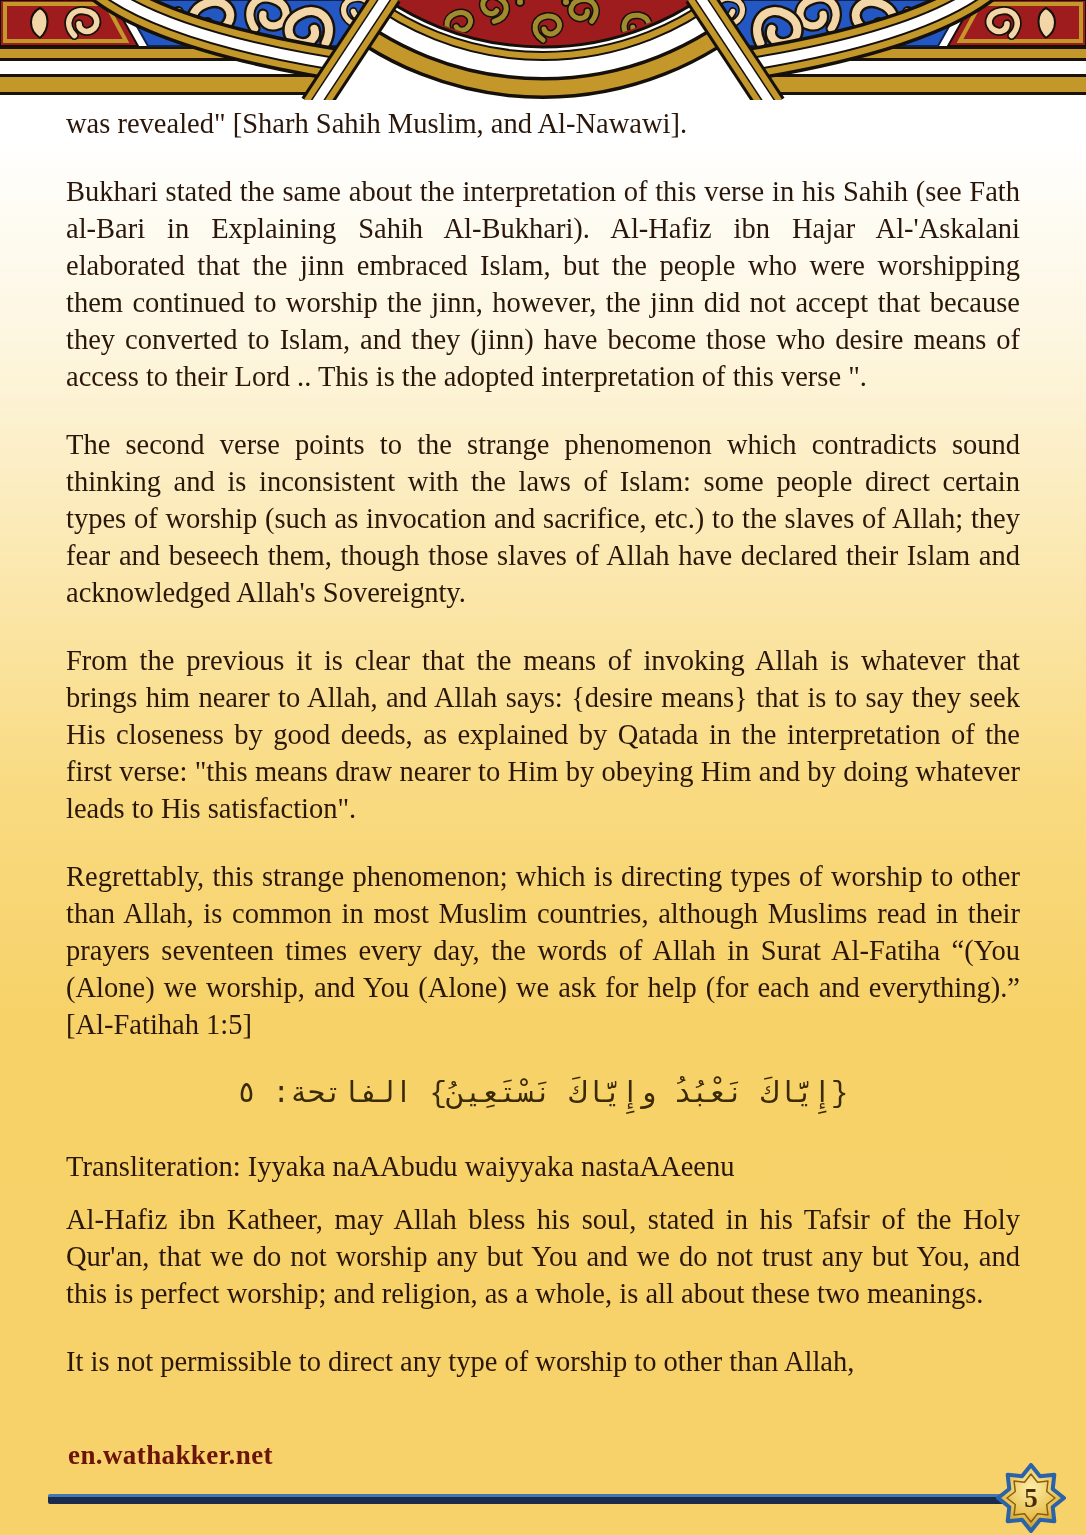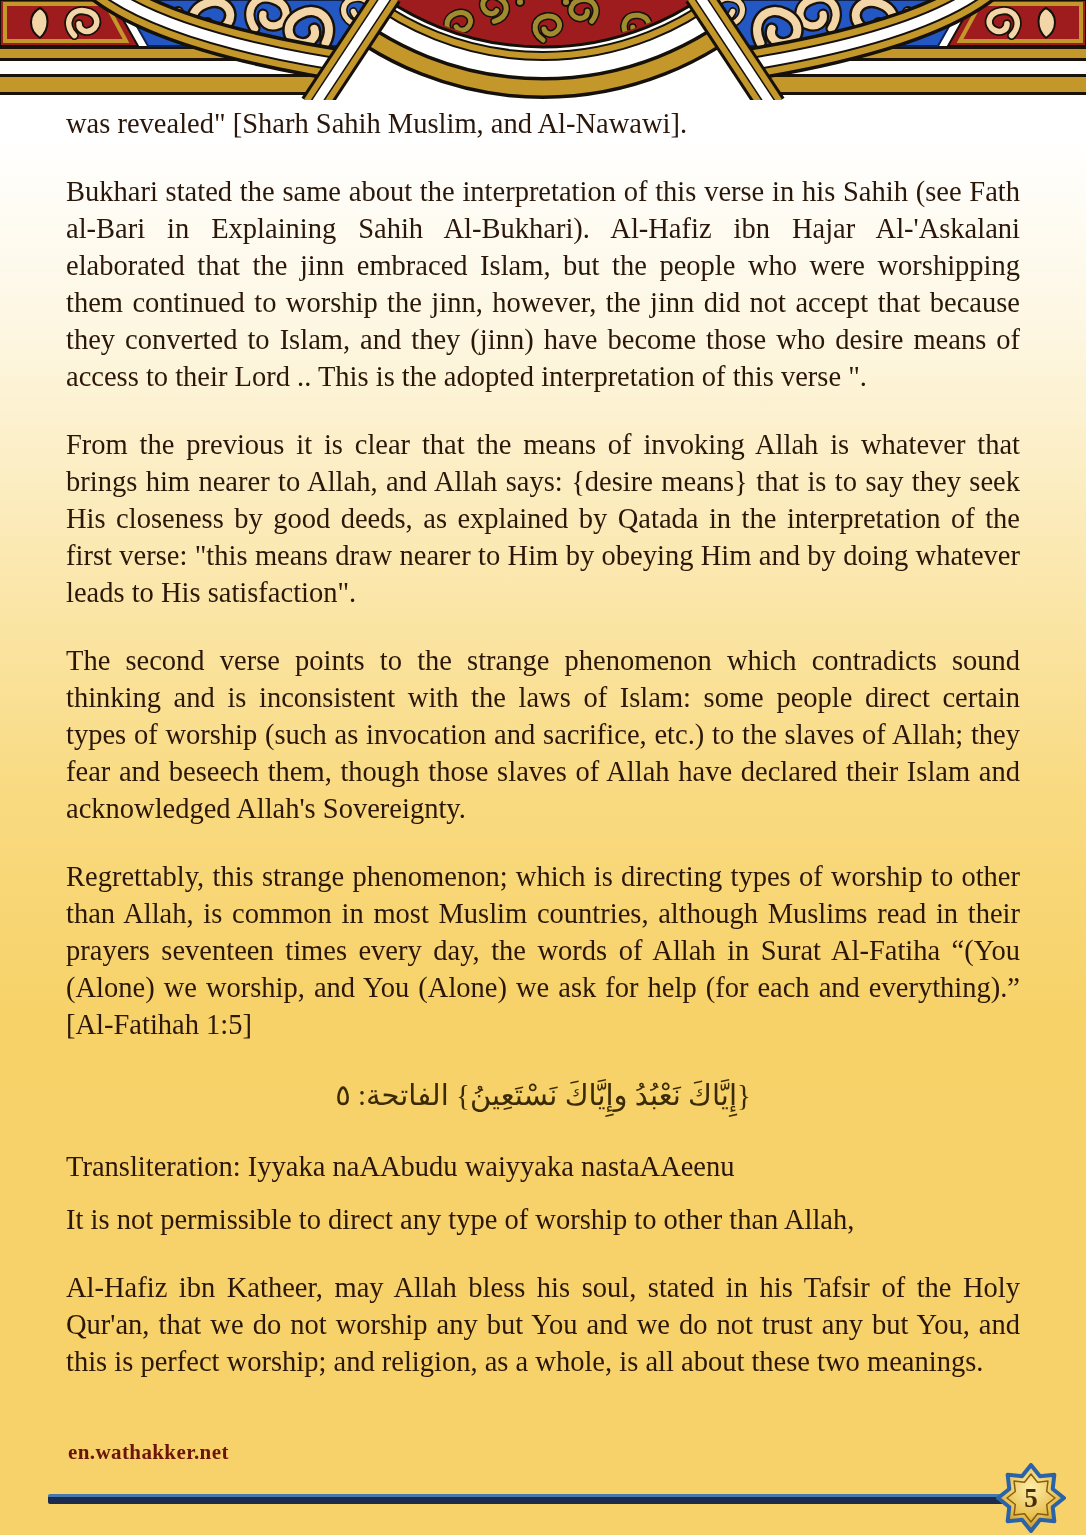--- a/index.html
+++ b/index.html
@@ -23,21 +23,21 @@
     margin:0 0 31px 0;
     font-size:28.5px;
     line-height:37px;
     text-align:justify;
     color:#2b1709;
   }
   .content p.tight{margin-bottom:16px;}
   .arabic-verse{
     direction:rtl;
     text-align:center;
-    font-family:Liberation Serif, serif;
+    font-family:Liberation Mono, monospace;
     font-size:29px;
     line-height:42px;
     color:#3a2a06;
     margin:14px 0 32px 0;
   }
   .footer-rule{
     position:absolute;
     left:48px;
     width:958px;
     top:1494px;
@@ -45,21 +45,21 @@
     background:#1b2b4d;
     border-top:3px solid #4678b0;
     border-radius:2px;
   }
   .site-url{
     position:absolute;
     left:68px;
     top:1440px;
     font-family:"Liberation Serif", serif;
     font-weight:bold;
-    font-size:21px;
+    font-size:27px;
     letter-spacing:0.4px;
     color:#6b150a;
   }
   .page-badge{
     position:absolute;
     left:996px;
     top:1463px;
     width:70px;height:70px;
   }
 </style>
@@ -174,29 +174,29 @@
       <path d="M388,-6 L314,106" fill="none" stroke="#ffffff" stroke-width="9"></path>
     </g>
     <use href="#edgeL" transform="translate(1086,0) scale(-1,1)"></use>
   </svg>
 
   <div style="height:100px"></div>
 
   <div class="content">
     <p>was revealed" [Sharh Sahih Muslim, and Al-Nawawi].</p>
     <p>Bukhari stated the same about the interpretation of this verse in his Sahih (see Fath al-Bari in Explaining Sahih Al-Bukhari). Al-Hafiz ibn Hajar Al-'Askalani elaborated that the jinn embraced Islam, but the people who were worshipping them continued to worship the jinn, however, the jinn did not accept that because they converted to Islam, and they (jinn) have become those who desire means of access to their Lord .. This is the adopted interpretation of this verse ".</p>
+    <p>The second verse points to the strange phenomenon which contradicts sound thinking and is inconsistent with the laws of Islam: some people direct certain types of worship (such as invocation and sacrifice, etc.) to the slaves of Allah; they fear and beseech them, though those slaves of Allah have declared their Islam and acknowledged Allah's Sovereignty.</p>
     <p>From the previous it is clear that the means of invoking Allah is whatever that brings him nearer to Allah, and Allah says: {desire means} that is to say they seek His closeness by good deeds, as explained by Qatada in the interpretation of the first verse: "this means draw nearer to Him by obeying Him and by doing whatever leads to His satisfaction".</p>
-    <p>The second verse points to the strange phenomenon which contradicts sound thinking and is inconsistent with the laws of Islam: some people direct certain types of worship (such as invocation and sacrifice, etc.) to the slaves of Allah; they fear and beseech them, though those slaves of Allah have declared their Islam and acknowledged Allah's Sovereignty.</p>
     <p>Regrettably, this strange phenomenon; which is directing types of worship to other than Allah, is common in most Muslim countries, although Muslims read in their prayers seventeen times every day, the words of Allah in Surat Al-Fatiha “(You (Alone) we worship, and You (Alone) we ask for help (for each and everything).” [Al-Fatihah 1:5]</p>
 
     <div class="arabic-verse" dir="rtl">{إِيَّاكَ نَعْبُدُ وإِيَّاكَ نَسْتَعِينُ} الفاتحة: ٥</div>
 
     <p class="tight">Transliteration: Iyyaka naAAbudu waiyyaka nastaAAeenu</p>
+    <p>Al-Hafiz ibn Katheer, may Allah bless his soul, stated in his Tafsir of the Holy Qur'an, that we do not worship any but You and we do not trust any but You, and this is perfect worship; and religion, as a whole, is all about these two meanings.</p>
     <p>It is not permissible to direct any type of worship to other than Allah,</p>
-    <p>Al-Hafiz ibn Katheer, may Allah bless his soul, stated in his Tafsir of the Holy Qur'an, that we do not worship any but You and we do not trust any but You, and this is perfect worship; and religion, as a whole, is all about these two meanings.</p>
   </div>
 
   <div class="footer-rule"></div>
   <div class="site-url">en.wathakker.net</div>
 
   <svg class="page-badge" width="70" height="70" viewBox="0 0 70 70">
     <polygon points="35,2 43.99,13.29 58.33,11.67 56.71,26.01 68,35 56.71,43.99 58.33,58.33 43.99,56.71 35,68 26.01,56.71 11.67,58.33 13.29,43.99 2,35 13.29,26.01 11.67,11.67 26.01,13.29" fill="url(#goldbadge)" stroke="#2a63a8" stroke-width="4" stroke-linejoin="round"></polygon>
     <polygon points="35,11 41.51,19.29 51.97,18.03 50.71,28.49 59,35 50.71,41.51 51.97,51.97 41.51,50.71 35,59 28.49,50.71 18.03,51.97 19.29,41.51 11,35 19.29,28.49 18.03,18.03 28.49,19.29" fill="none" stroke="#8a5c0e" stroke-width="1.5" stroke-linejoin="round"></polygon>
     <defs>
       <radialGradient id="goldbadge" cx="50%" cy="35%" r="75%">

